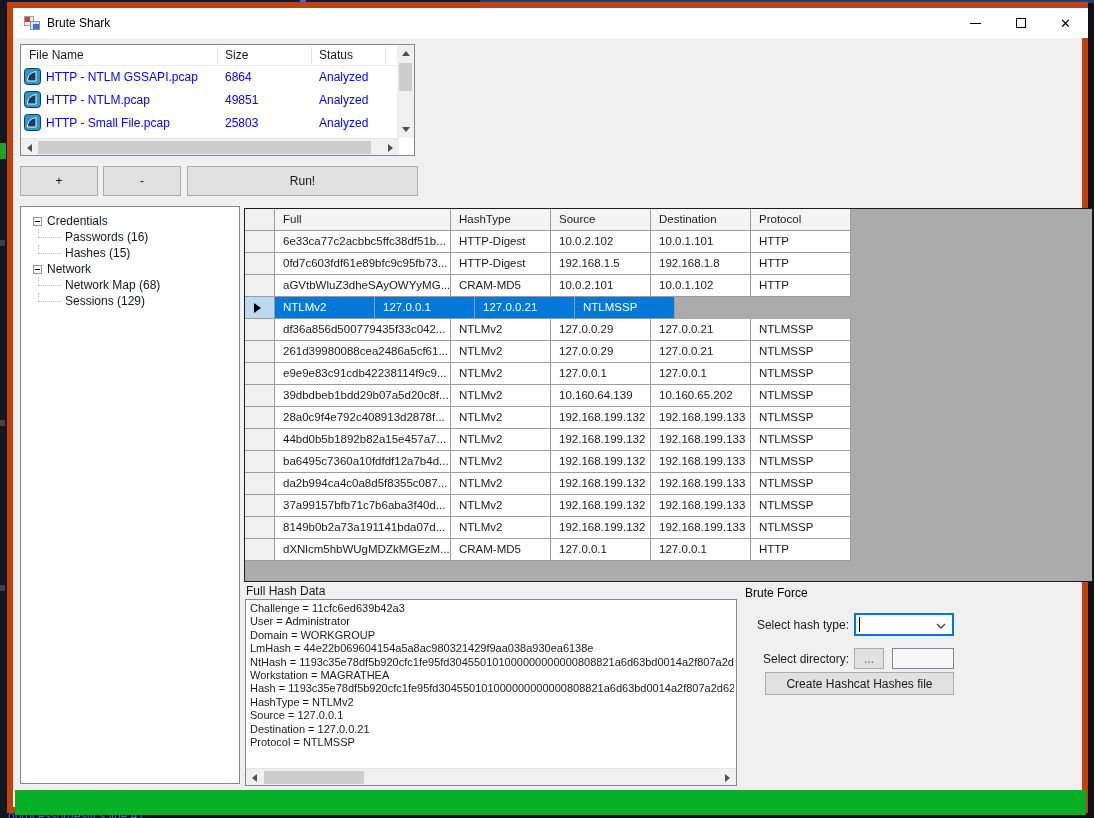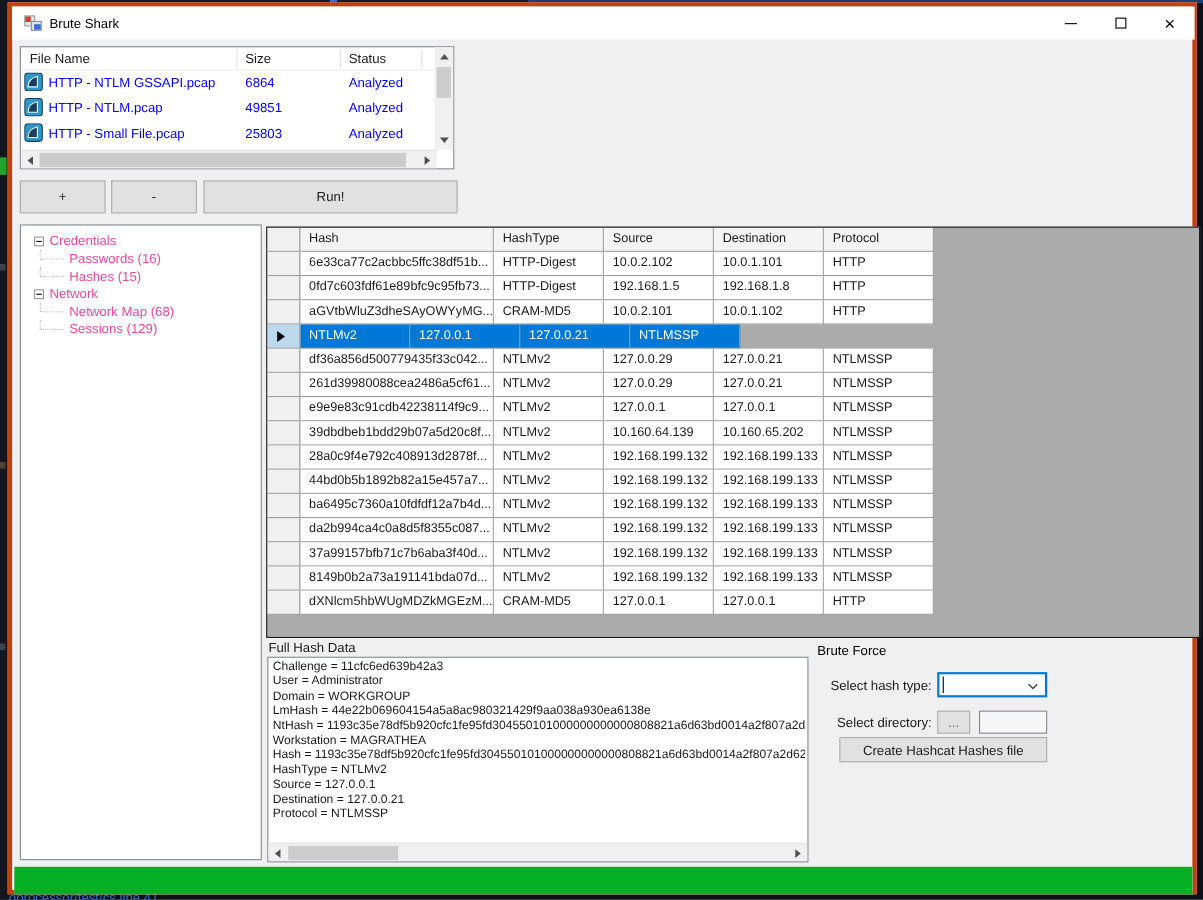--- a/index.html
+++ b/index.html
@@ -12,21 +12,21 @@
   .bg-left { position:absolute; left:0; top:0; width:7px; height:818px; background:#14161f; }
   .bg-left .mark-green { position:absolute; left:0; top:143px; width:6px; height:16px; background:#1fa32b; }
   .bg-left .mark-a { position:absolute; left:0; top:240px; width:5px; height:6px; background:#3a3f4c; }
   .bg-left .mark-b { position:absolute; left:0; top:420px; width:5px; height:6px; background:#4a4335; }
   .bg-left .mark-c { position:absolute; left:0; top:585px; width:5px; height:6px; background:#39434f; }
   .bg-bottom-text { position:absolute; left:8px; top:809px; width:420px; height:9px; overflow:hidden;
     color:#2e6fd8; font-size:12px; line-height:14px; white-space:nowrap; }
 
   
   .window { position:absolute; left:7px; top:2px; width:1081px; height:811px;
-    background:#f0f0f0; border:4px solid #c2410c; }
+    background:#f0f0f0; border:6px solid #c2410c; }
   .titlebar { position:absolute; left:0; top:0; width:1075px; height:30px; background:#ffffff; }
   .titlebar .title { position:absolute; left:34px; top:8px; font-size:12px; color:#000; }
   .app-icon { position:absolute; left:11px; top:7px; width:16px; height:16px; }
   .app-icon .ai-f1 { position:absolute; left:0; top:1px; width:10px; height:10px; border:1px solid #9aa0a6; background:#e8eaed; }
   .app-icon .ai-red { position:absolute; left:1px; top:2px; width:5px; height:5px; background:#d23f31; }
   .app-icon .ai-f2 { position:absolute; left:6px; top:6px; width:10px; height:9px; border:1px solid #8a8f96; background:#dfe3e8; }
   .app-icon .ai-blue { position:absolute; left:9px; top:9px; width:6px; height:5px; background:#3a6fd8; }
   .win-controls { position:absolute; right:0; top:0; height:30px; display:flex; }
   .win-btn { width:45px; height:30px; display:flex; align-items:center; justify-content:center; color:#000; }
   .glyph-min { width:11px; height:1px; background:#000; }
@@ -59,21 +59,21 @@
 
   
   .btn { position:absolute; height:30px; background:#e1e1e1; border:1px solid #adadad;
     font-size:12px; color:#1a1a1a; display:flex; align-items:center; justify-content:center; }
   .btn-add { left:7px; top:158px; width:78px; }
   .btn-remove { left:90px; top:158px; width:78px; }
   .btn-run { left:174px; top:158px; width:231px; }
 
   
   .treebox { position:absolute; left:7px; top:198px; width:220px; height:578px; background:#fff; border:1px solid #828790; padding:6px 4px; }
-  .t-row { position:relative; height:16px; font-size:12px; color:#ec4899; display:flex; align-items:center; }
+  .t-row { position:relative; height:16px; font-size:12px; color:#0f172a; display:flex; align-items:center; }
   .t-exp { width:9px; height:9px; border:1px solid #969696; background:#fff; margin-left:8px; margin-right:5px; position:relative; flex:none; }
   .t-minus { position:absolute; left:1px; top:3px; width:5px; height:1px; background:#000; }
   .t-child { padding-left:40px; }
   .t-child::before { content:""; position:absolute; left:13px; top:8px; width:22px; border-top:1px dotted #c0c0c0; }
   .t-guide { position:absolute; left:13px; top:0; bottom:8px; border-left:1px dotted #c0c0c0; }
 
   
   .gridbox { position:absolute; left:231px; top:200px; width:849px; height:374px; background:#ababab; border:1px solid #1c1c1c; overflow:hidden; }
   .g-row { display:flex; height:22px; }
   .g-cell { height:22px; border-right:1px solid #9c9c9c; border-bottom:1px solid #9c9c9c;
@@ -241,21 +241,21 @@
   </div>
         <div class="t-row t-child">
     <span class="t-guide"></span>
     <span class="t-label">Sessions (129)</span>
   </div>
       </div>
 
     <div class="gridbox">
       <div class="g-row" id="grid-header">
         <div class="g-cell g-head g-rowhead"></div>
-      <div class="g-cell g-head g-hash">Hash</div>
+      <div class="g-cell g-head g-hash">Full</div>
           <div class="g-cell g-head g-type">HashType</div>
           <div class="g-cell g-head g-src">Source</div>
           <div class="g-cell g-head g-dst">Destination</div>
           <div class="g-cell g-head g-proto">Protocol</div>
         </div>
       <div id="grid-rows">
           <div class="g-row">
     <div class="g-cell g-rowhead"></div>
     <div class="g-cell g-hash">6e33ca77c2acbbc5ffc38df51b...</div>
     <div class="g-cell g-type">HTTP-Digest</div>

